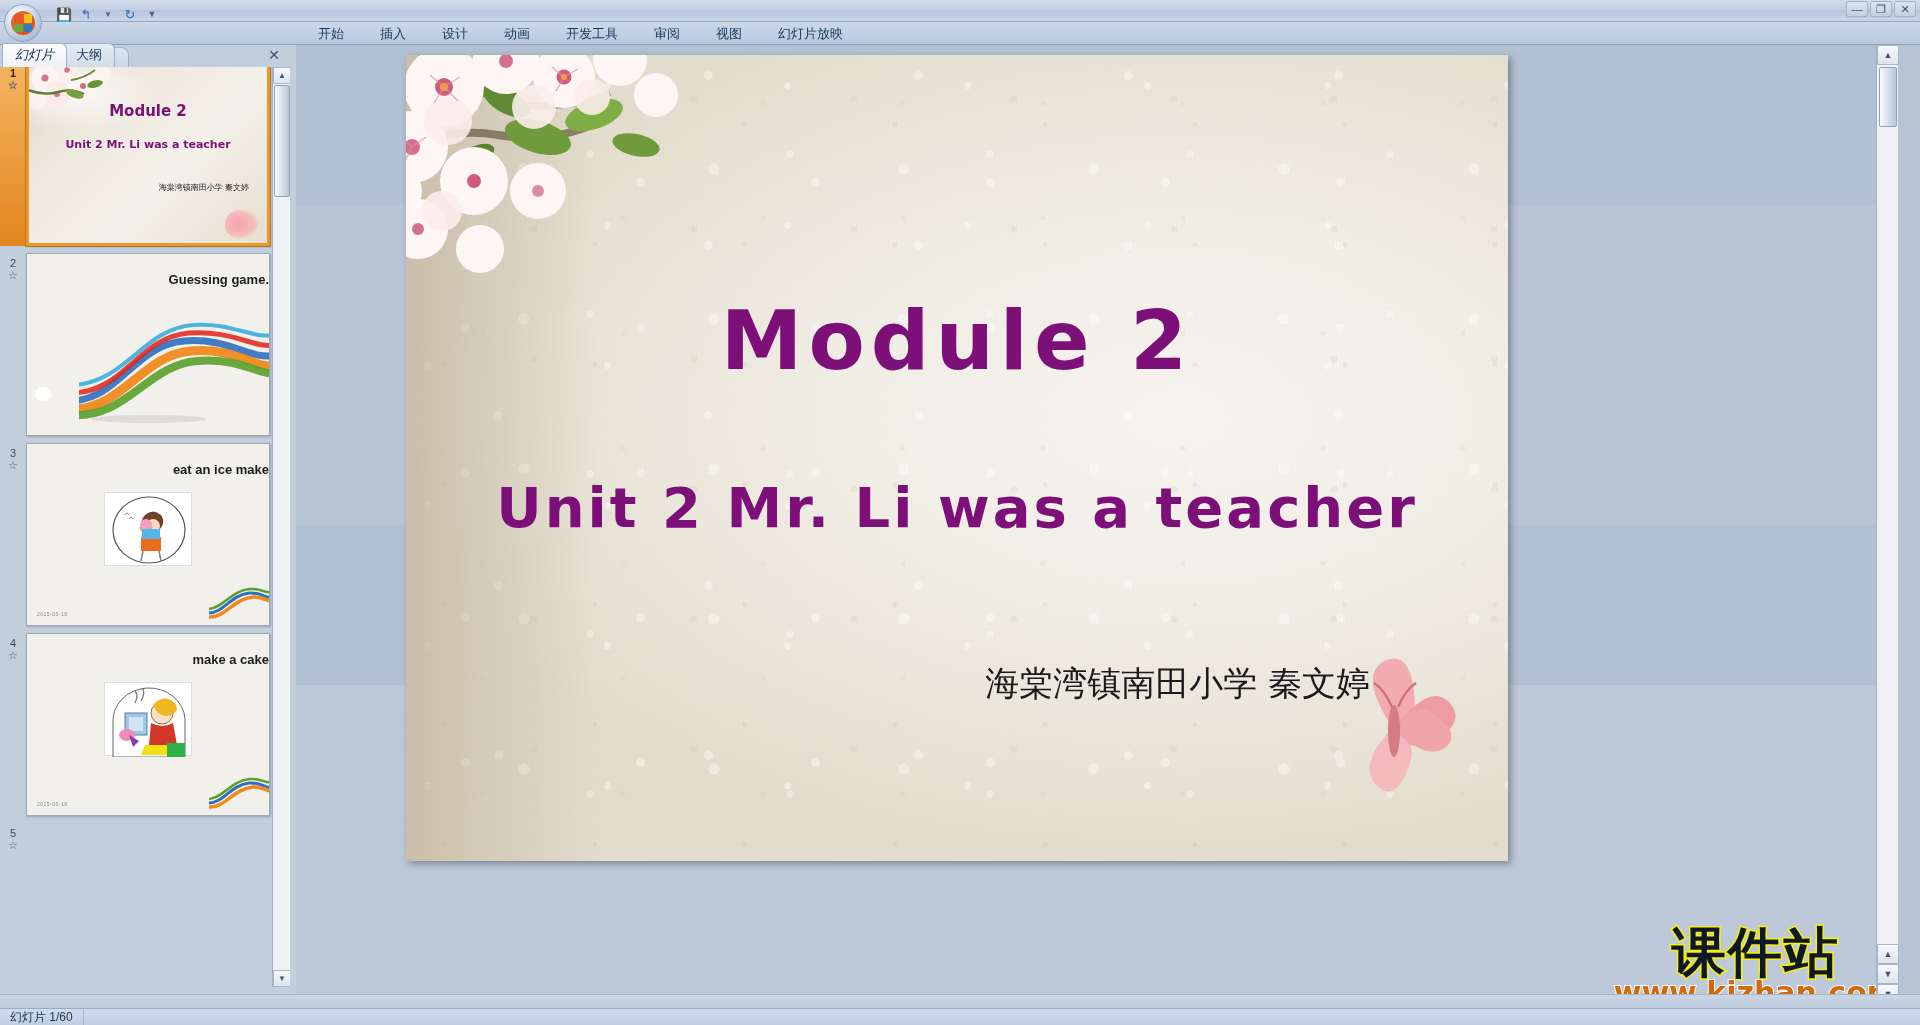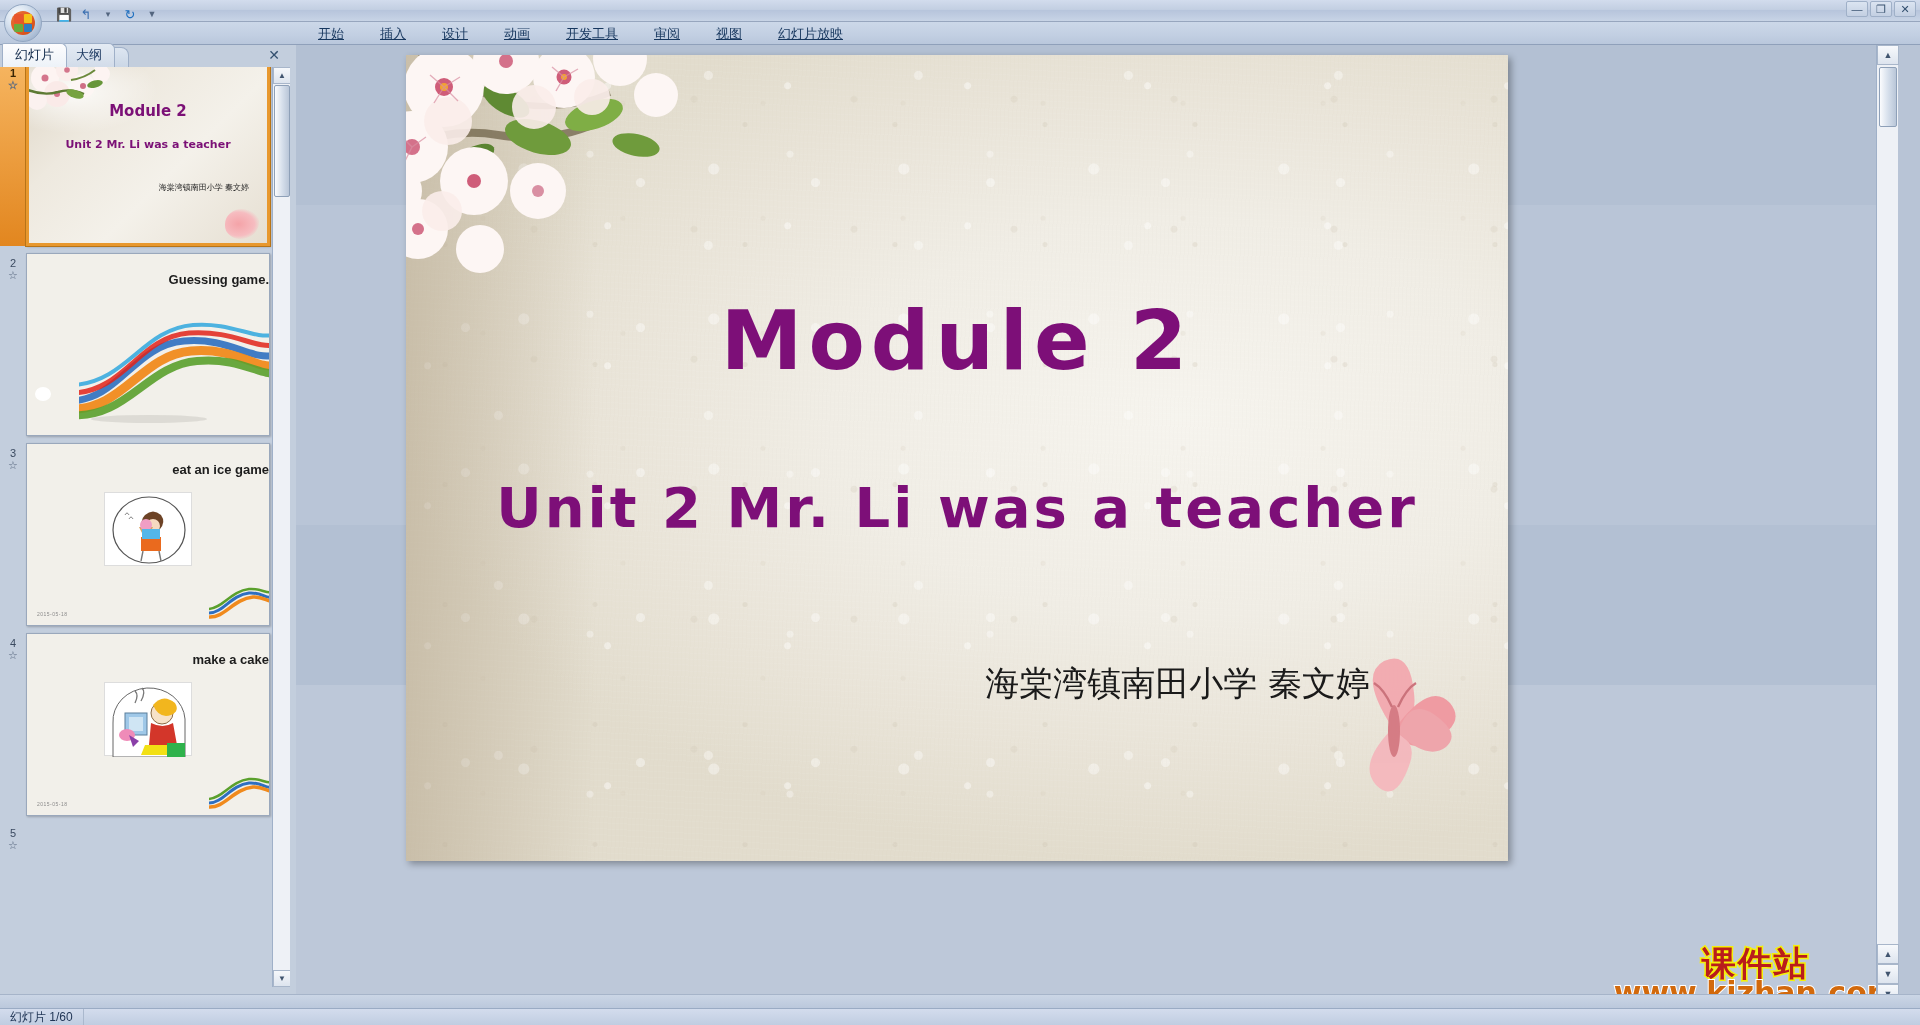--- a/index.html
+++ b/index.html
@@ -72,21 +72,21 @@
   .qat-save { color: #2c63a5; }
   .qat-undo { color: #3a6fb0; }
   .qat-redo { color: #1f6fbf; }
   .qat-more { color: #53657f; font-size: 9px; }
 
   .ribbon-tabs {
     position: absolute; left: 42px; top: 0; height: 23px;
     display: flex; align-items: center;
   }
   .rtab {
-    padding: 3px 18px; font-size: 13px; color: #17375e; white-space: nowrap; text-decoration: underline;
+    padding: 3px 18px; font-size: 13px; color: #17375e; white-space: nowrap;
   }
 
   
   .workspace {
     position: absolute; left: 0; top: 45px; width: 1920px; height: 963px;
     background: #b8c4d6;
   }
 
   
   .leftpane {
@@ -99,21 +99,21 @@
   }
   .ptab {
     font-size: 13px; color: #1f3b63; padding: 2px 12px 3px 12px;
     background: linear-gradient(to bottom,#eef3f9,#dbe4ef);
     border: 1px solid #9fb0c8; border-bottom: none;
     border-radius: 2px 6px 0 0; margin-right: -4px;
     position: relative;
   }
   .ptab.active {
     background: linear-gradient(to bottom,#fdfdfe,#edf2f8);
-    z-index: 3; color: #10294a;
+    z-index: 3; color: #10294a; font-style: italic;
   }
   .ptab.inactive { background: linear-gradient(to bottom,#e4ebf4,#d2dce9); z-index: 2; }
   .ptab-stub {
     width: 22px; height: 20px;
     background: linear-gradient(to bottom,#dde6f1,#cbd7e6);
     border: 1px solid #9fb0c8; border-bottom: none;
     border-radius: 2px 8px 0 0; margin-left: -4px; z-index: 1;
   }
   .pane-close {
     position: absolute; right: 8px; top: 2px;
@@ -290,21 +290,21 @@
     font-family: "DejaVu Serif", serif;
     font-size: 34px; color: #1a1a1a;
   }
 
   .watermark {
     position: absolute; right: 0px; bottom: 0px;
     text-align: center; line-height: 1;
   }
   .wm-cn {
     font-family: "DejaVu Sans", sans-serif;
-    font-size: 34px; font-weight: bold; color: #b91c1c;
+    font-size: 54px; font-weight: bold; color: #0f172a;
     -webkit-text-stroke: 3px #f5f10a;
     paint-order: stroke fill;
     letter-spacing: 2px;
     text-shadow: 0 0 1px #f5f10a;
     text-align: center;
   }
   .wm-url {
     font-family: "DejaVu Sans", sans-serif;
     font-size: 30px; font-weight: bold; color: #d2690c;
     -webkit-text-stroke: 2px #ffffff;
@@ -457,21 +457,21 @@
             <div style="position:absolute;left:8px;bottom:34px;width:16px;height:14px;background:#fff;border-radius:50%;"></div>
           </div>
         </div>
 
         <div class="thumb-row">
           <div class="thumb-num">
             <span>3</span>
             <span class="thumb-star">☆</span>
           </div>
           <div class="thumb-frame">
-            <div class="thumb-title">eat an ice game</div>
+            <div class="thumb-title">eat an ice make</div>
             <div class="cart-box" style="top:48px;width:88px;height:74px;">
               <svg viewBox="0 0 88 74" width="88" height="74">
                 <ellipse cx="44" cy="37" rx="36" ry="33" fill="none" stroke="#555" stroke-width="1.2"></ellipse>
                 <path d="M40 22 q8 -7 16 0 q5 7 -1 14 q-8 8 -16 0 q-5 -8 1 -14z" fill="#6d4326"></path>
                 <circle cx="48" cy="33" r="7" fill="#f6d9c0"></circle>
                 <path d="M34 34 l7 14 l7 -14z" fill="#d9a35e"></path>
                 <circle cx="41" cy="32" r="6" fill="#f09ec4"></circle>
                 <rect x="36" y="44" width="20" height="14" fill="#ea6a1e"></rect>
                 <rect x="37" y="36" width="18" height="10" fill="#54b6e8"></rect>
                 <path d="M38 58 l-2 10 M54 58 l2 10" stroke="#777" stroke-width="1.4" fill="none"></path>

